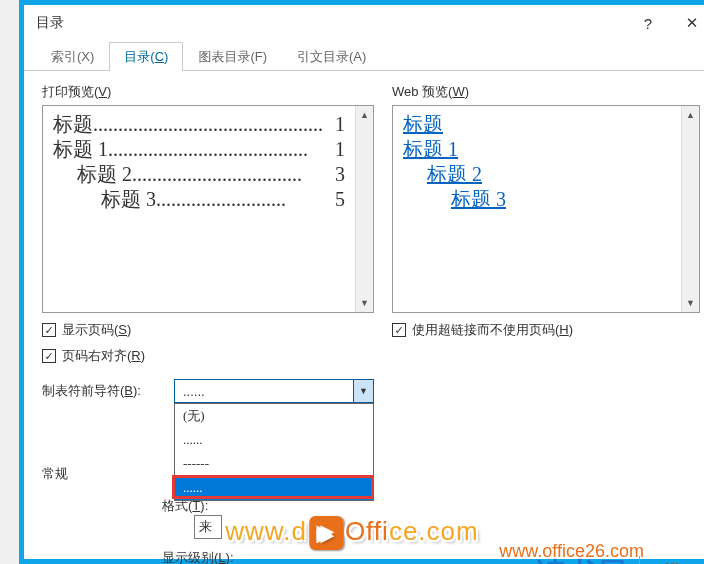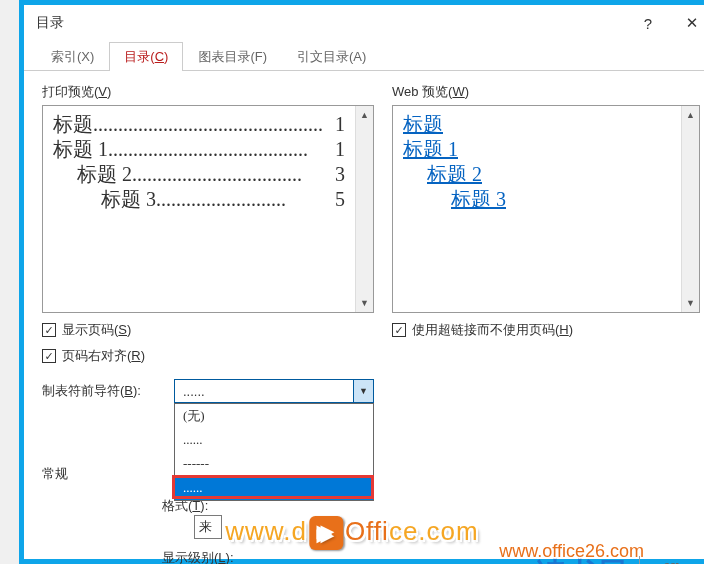--- a/index.html
+++ b/index.html
@@ -52,21 +52,21 @@
       border: 1px solid transparent;
       border-bottom: none;
       color: #666;
       position: relative;
       bottom: -1px;
       font-size: 13px;
     }
     .tab.active {
       border-color: #ccc;
       background: #fff;
-      color: #b91c1c;
+      color: #0369a1;
     }
     .content {
       flex: 1;
       padding: 12px 18px;
       display: flex;
       gap: 18px;
       position: relative;
     }
     .col { flex: 1; display: flex; flex-direction: column; }
     .section-label { margin-bottom: 4px; }

